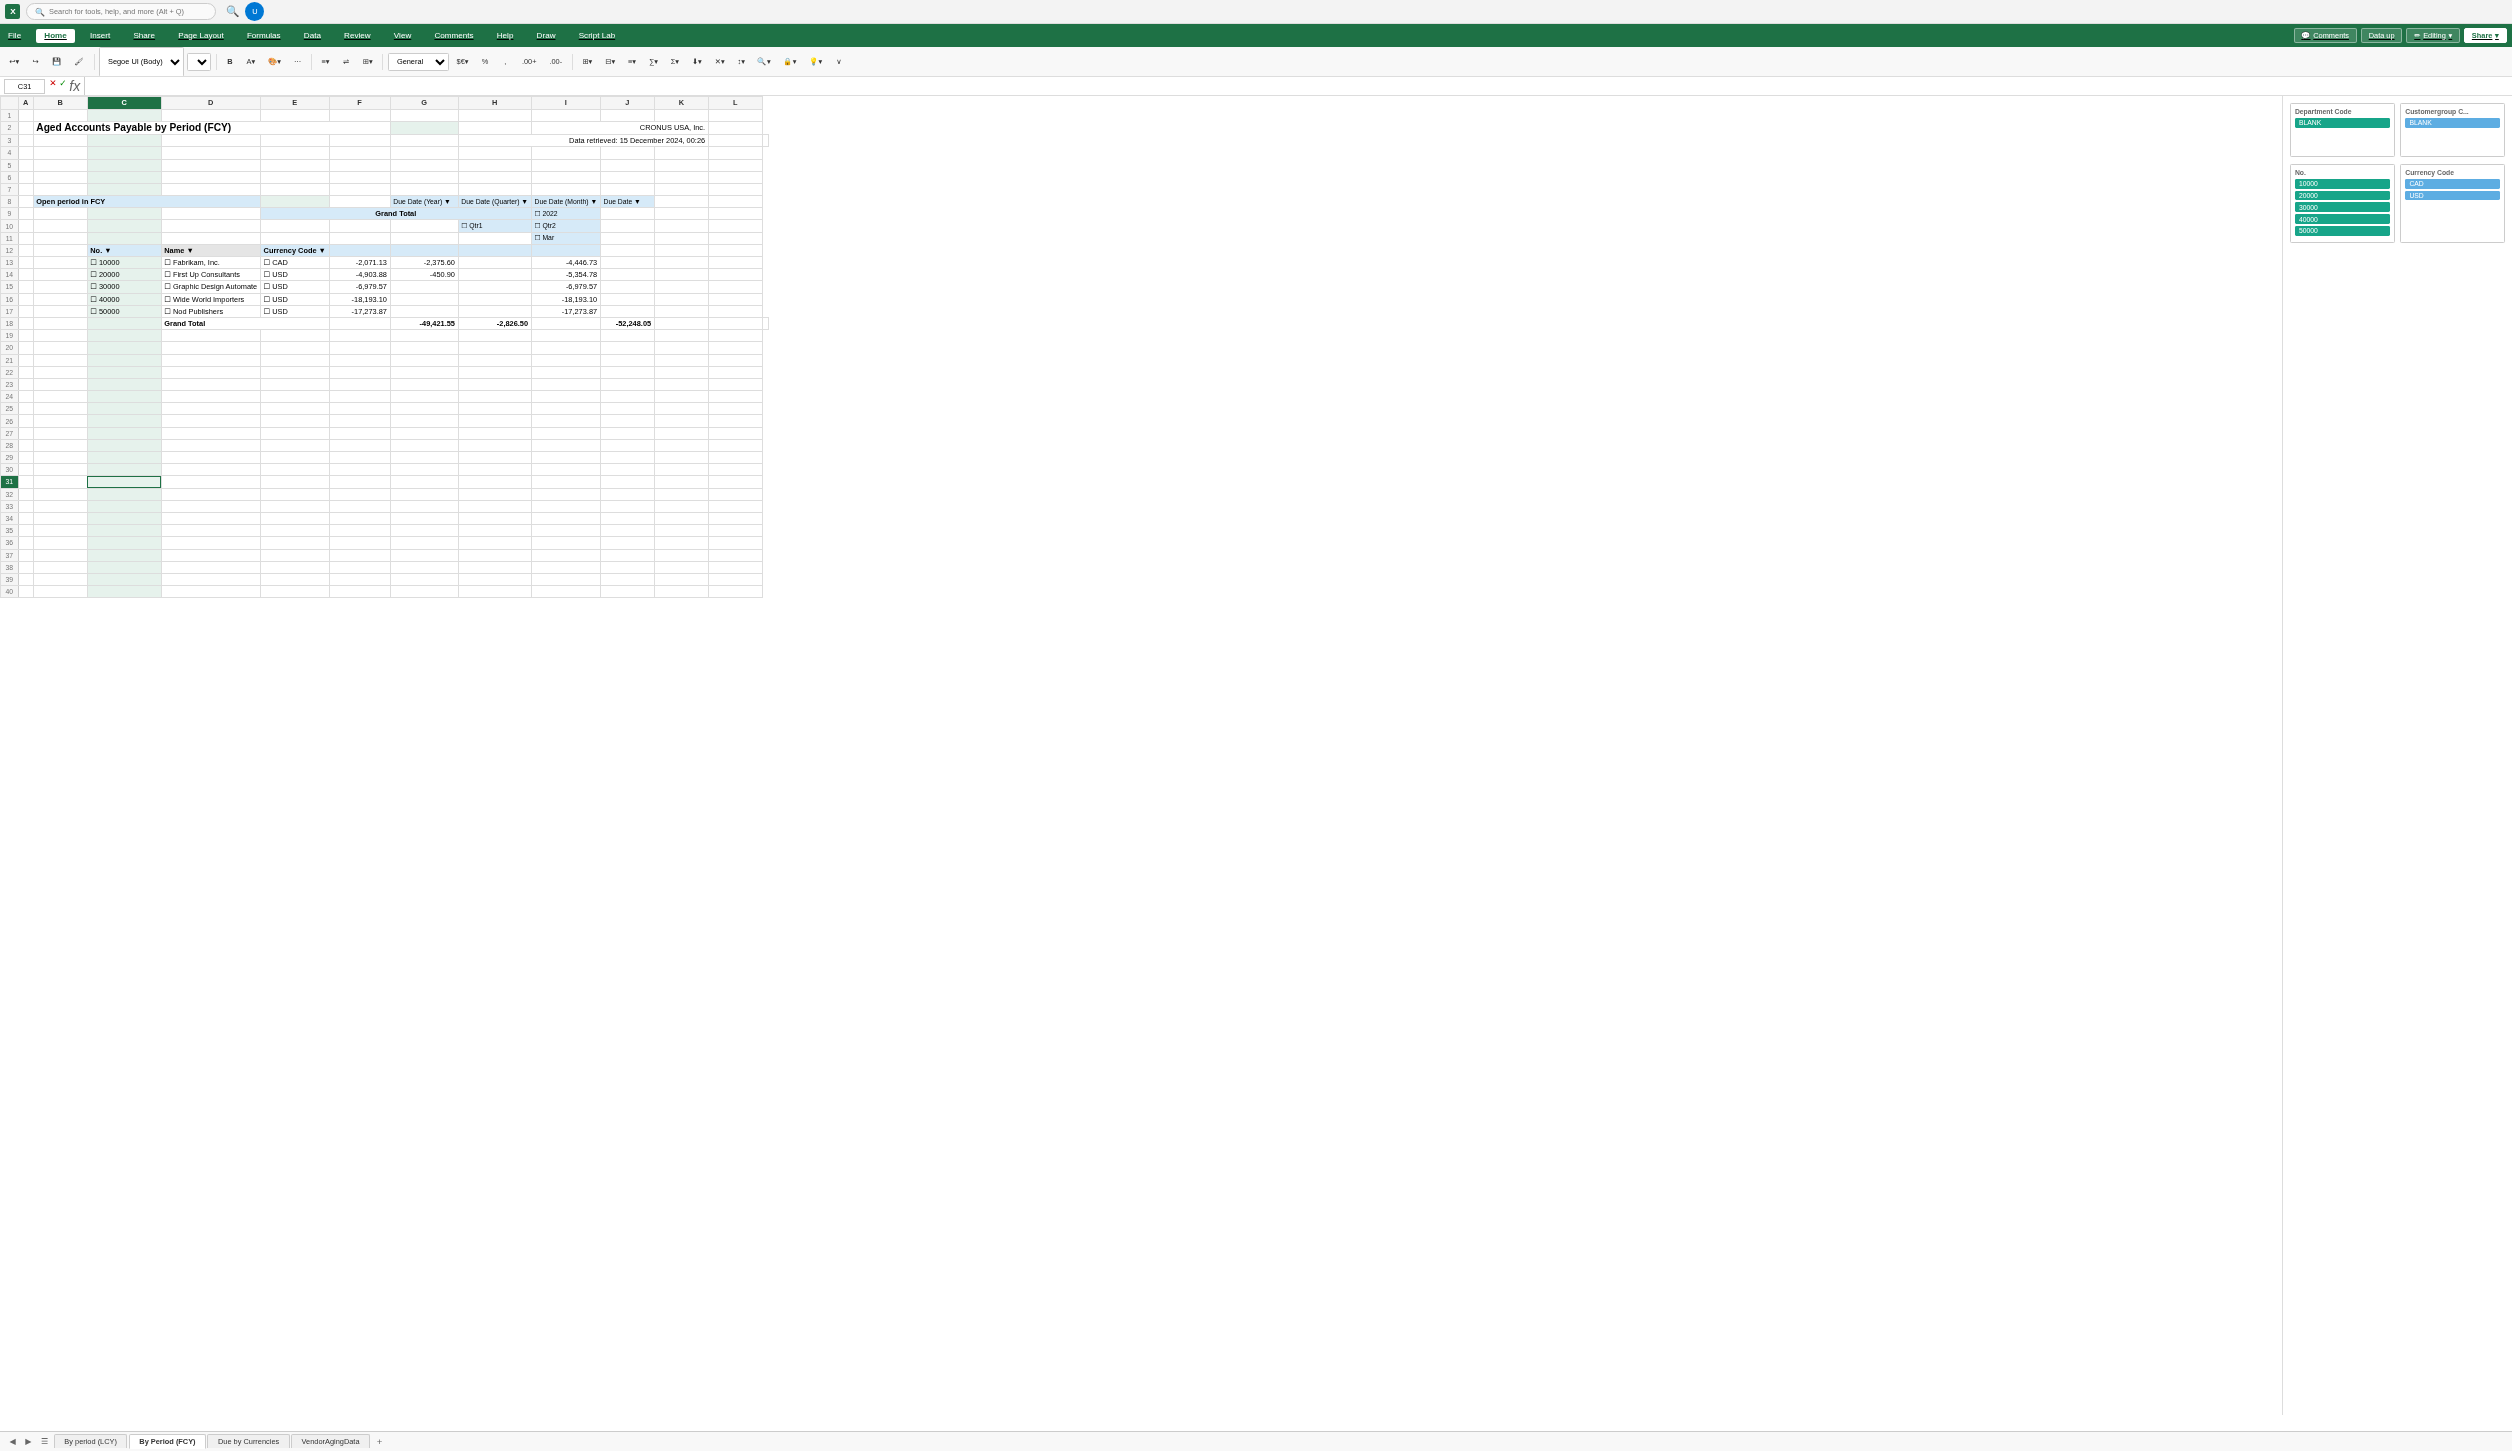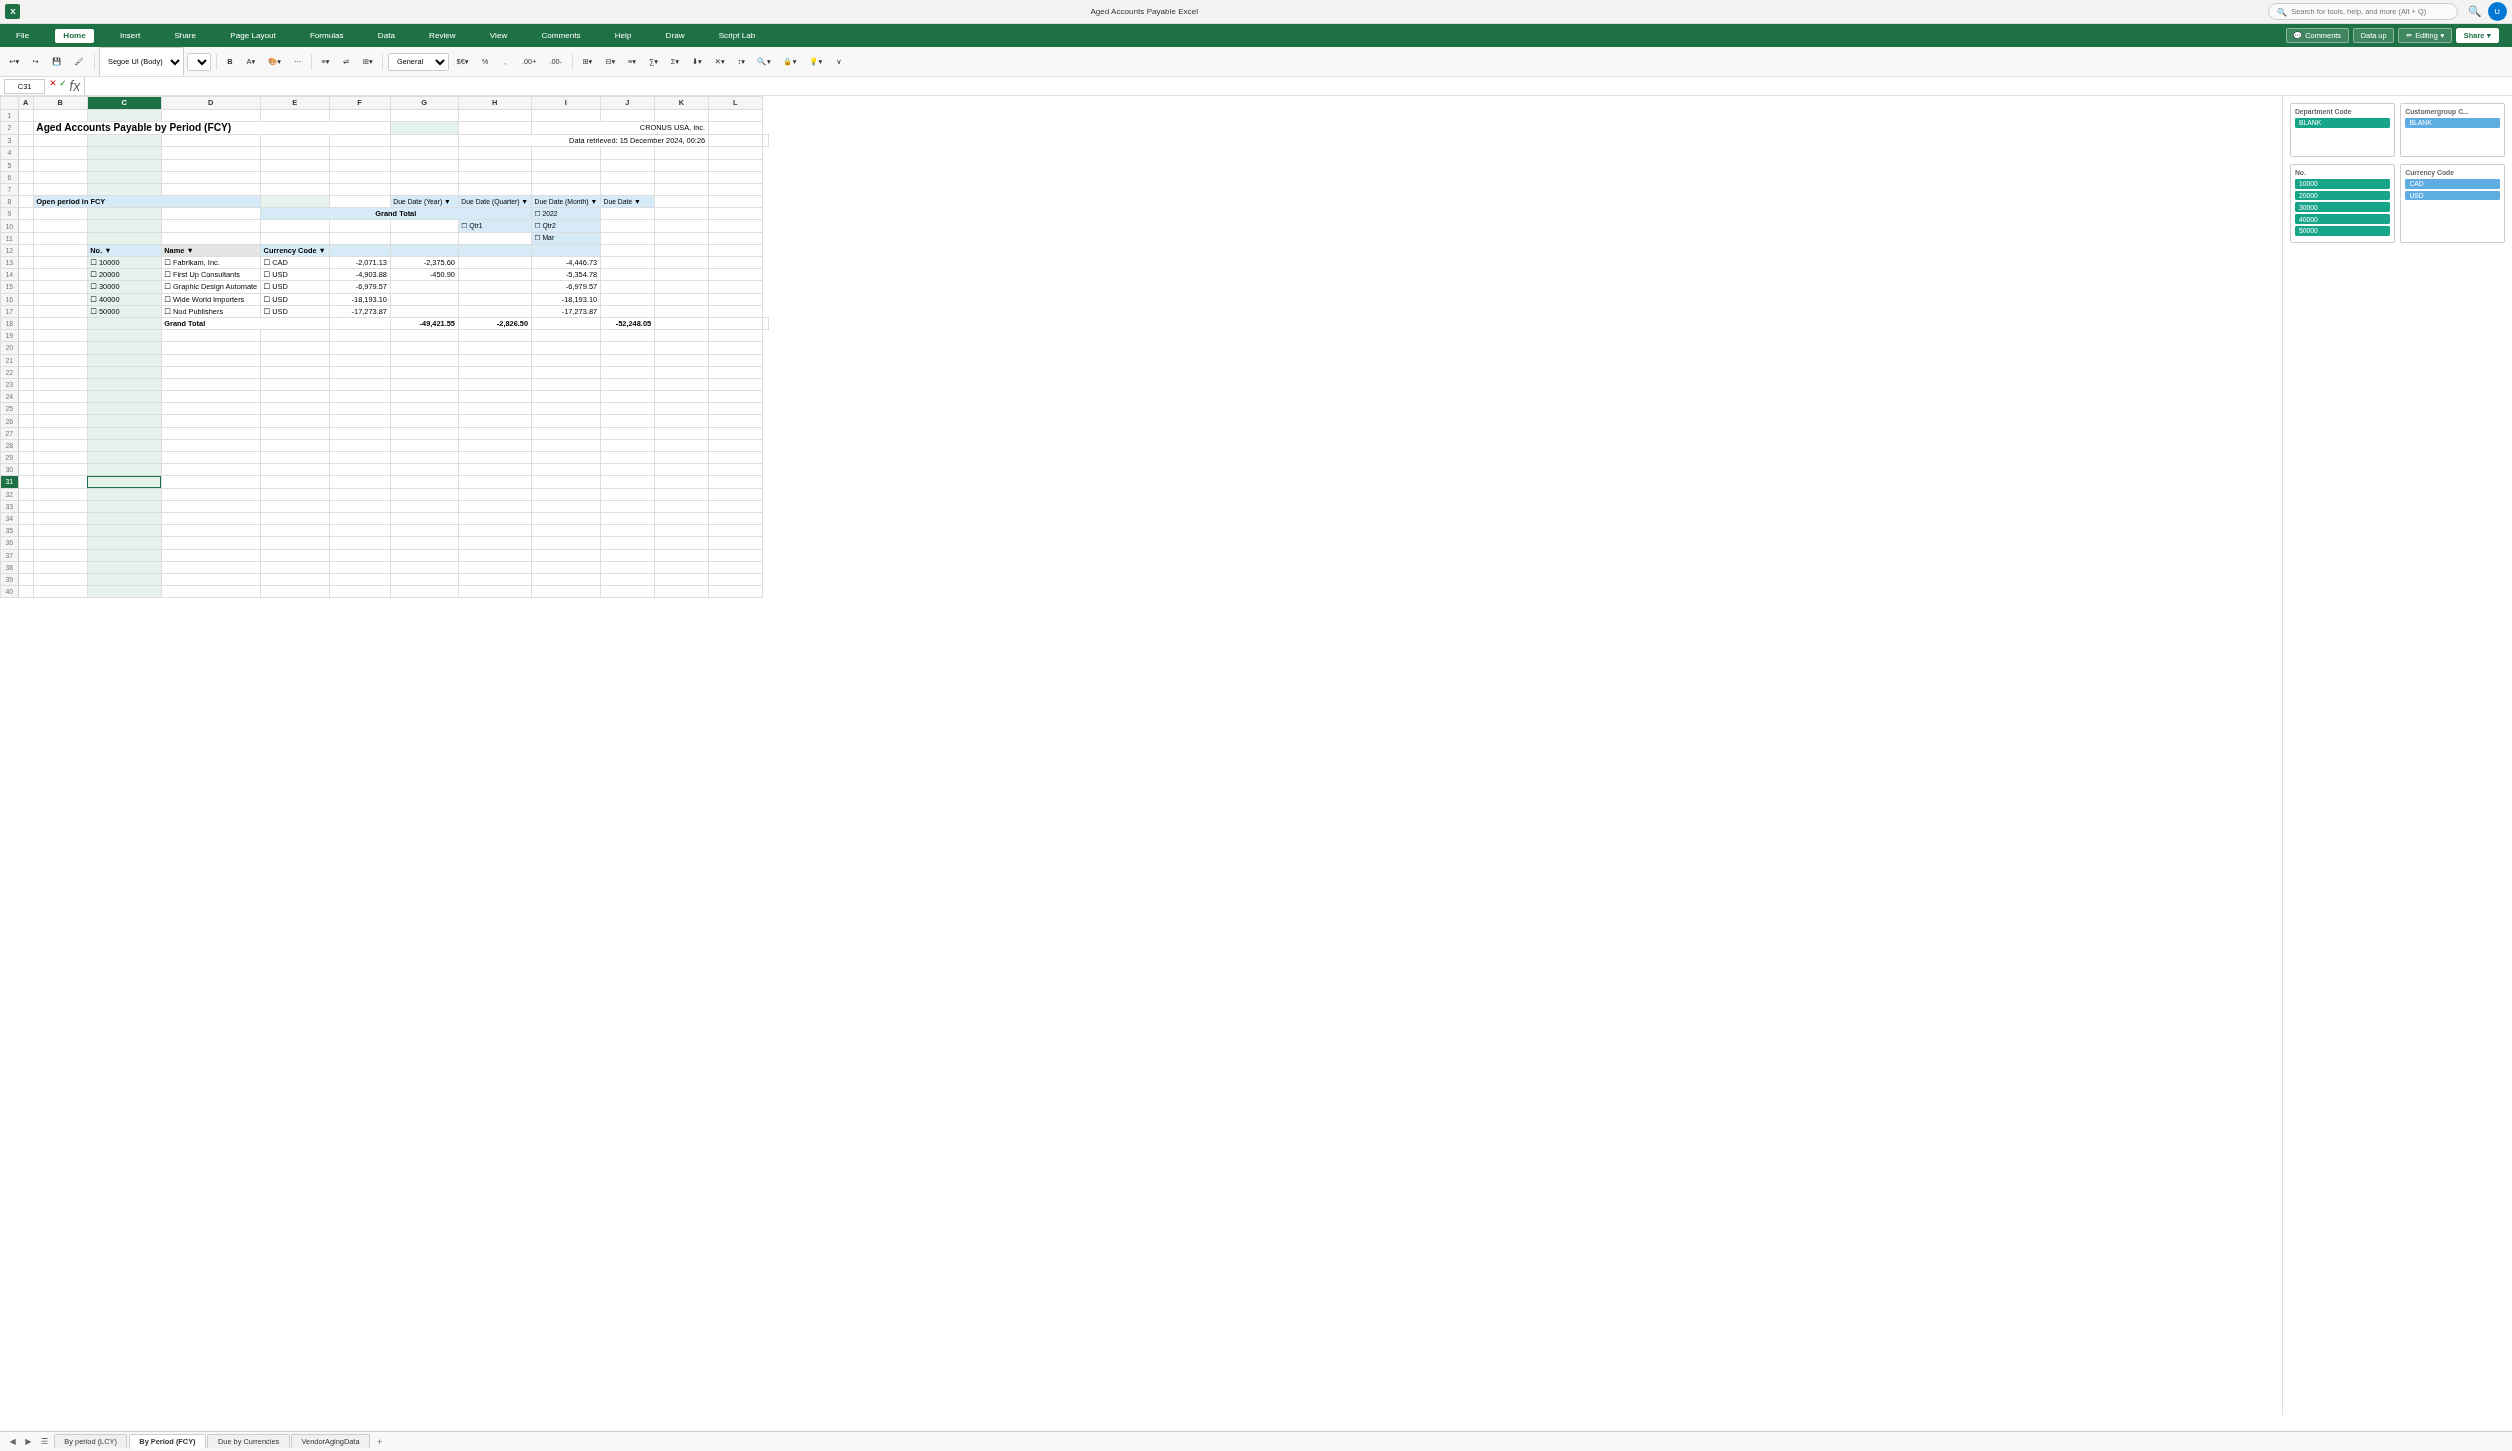--- a/index.html
+++ b/index.html
@@ -8,21 +8,21 @@
     
     #title-bar {
       display: flex; align-items: center; height: 24.4px;
       background: #f3f3f3; padding: 0 5.4px; gap: 5.4px;
       border-bottom: 0.7px solid #ddd;
     }
 
     
     #ribbon-tabs {
       display: flex; align-items: center; height: 23px;
-      background: #1e7145; padding: 0 8px; gap: 18px;
+      background: #1e7145; padding: 0 0; gap: 7px; text-decoration: underline;
     }
     .ribbon-tab {
       padding: 2.7px 8.1px; color: white; font-size: 8.1px; cursor: pointer; border-radius: 2px;
     }
     .ribbon-tab.active { background: white; color: #1e7145; font-weight: 600; }
 
     
     #toolbar {
       display: flex; align-items: center; height: 30px;
       background: #f8f8f8; border-bottom: 0.7px solid #ddd; padding: 0 4.1px; gap: 2.7px;
@@ -115,21 +115,20 @@
 <body>
 
 <div class="page-layout">
 
   <div id="title-bar">
     <div style="display:flex;align-items:center;gap:4.1px;">
       <div style="width:15px;height:15px;background:#1e7145;border-radius:2px;display:flex;align-items:center;justify-content:center;">
         <span style="color:white;font-size:8.1px;font-weight:bold;">X</span>
       </div>
     </div>
-    <div style="flex:1;text-align:center;font-size:8.1px;color:#333;">Aged Accounts Payable Excel</div>
     <div style="display:flex;align-items:center;gap:4.1px;margin-right:5.4px;">
       <div style="display:flex;align-items:center;gap:4.1px;border:0.7px solid #ccc;border-radius:9.5px;padding:1.4px 8.1px;height:17.6px;background:#fafafa;width:190px;">
         <span style="color:#888;font-size:8.1px;">🔍</span>
         <input type="text" style="border: none; outline: none; font-size: 7.4px; background: transparent; width: 149px;" placeholder="Search for tools, help, and more (Alt + Q)">
       </div>
     </div>
     <div style="display:flex;align-items:center;gap:5.4px;">
       <span style="font-size:10.8px;cursor:pointer;color:#555;">🔍</span>
       <div style="width:19px;height:19px;border-radius:50%;background:#0078d4;display:flex;align-items:center;justify-content:center;color:white;font-size:7.4px;cursor:pointer;">U</div>
     </div>

